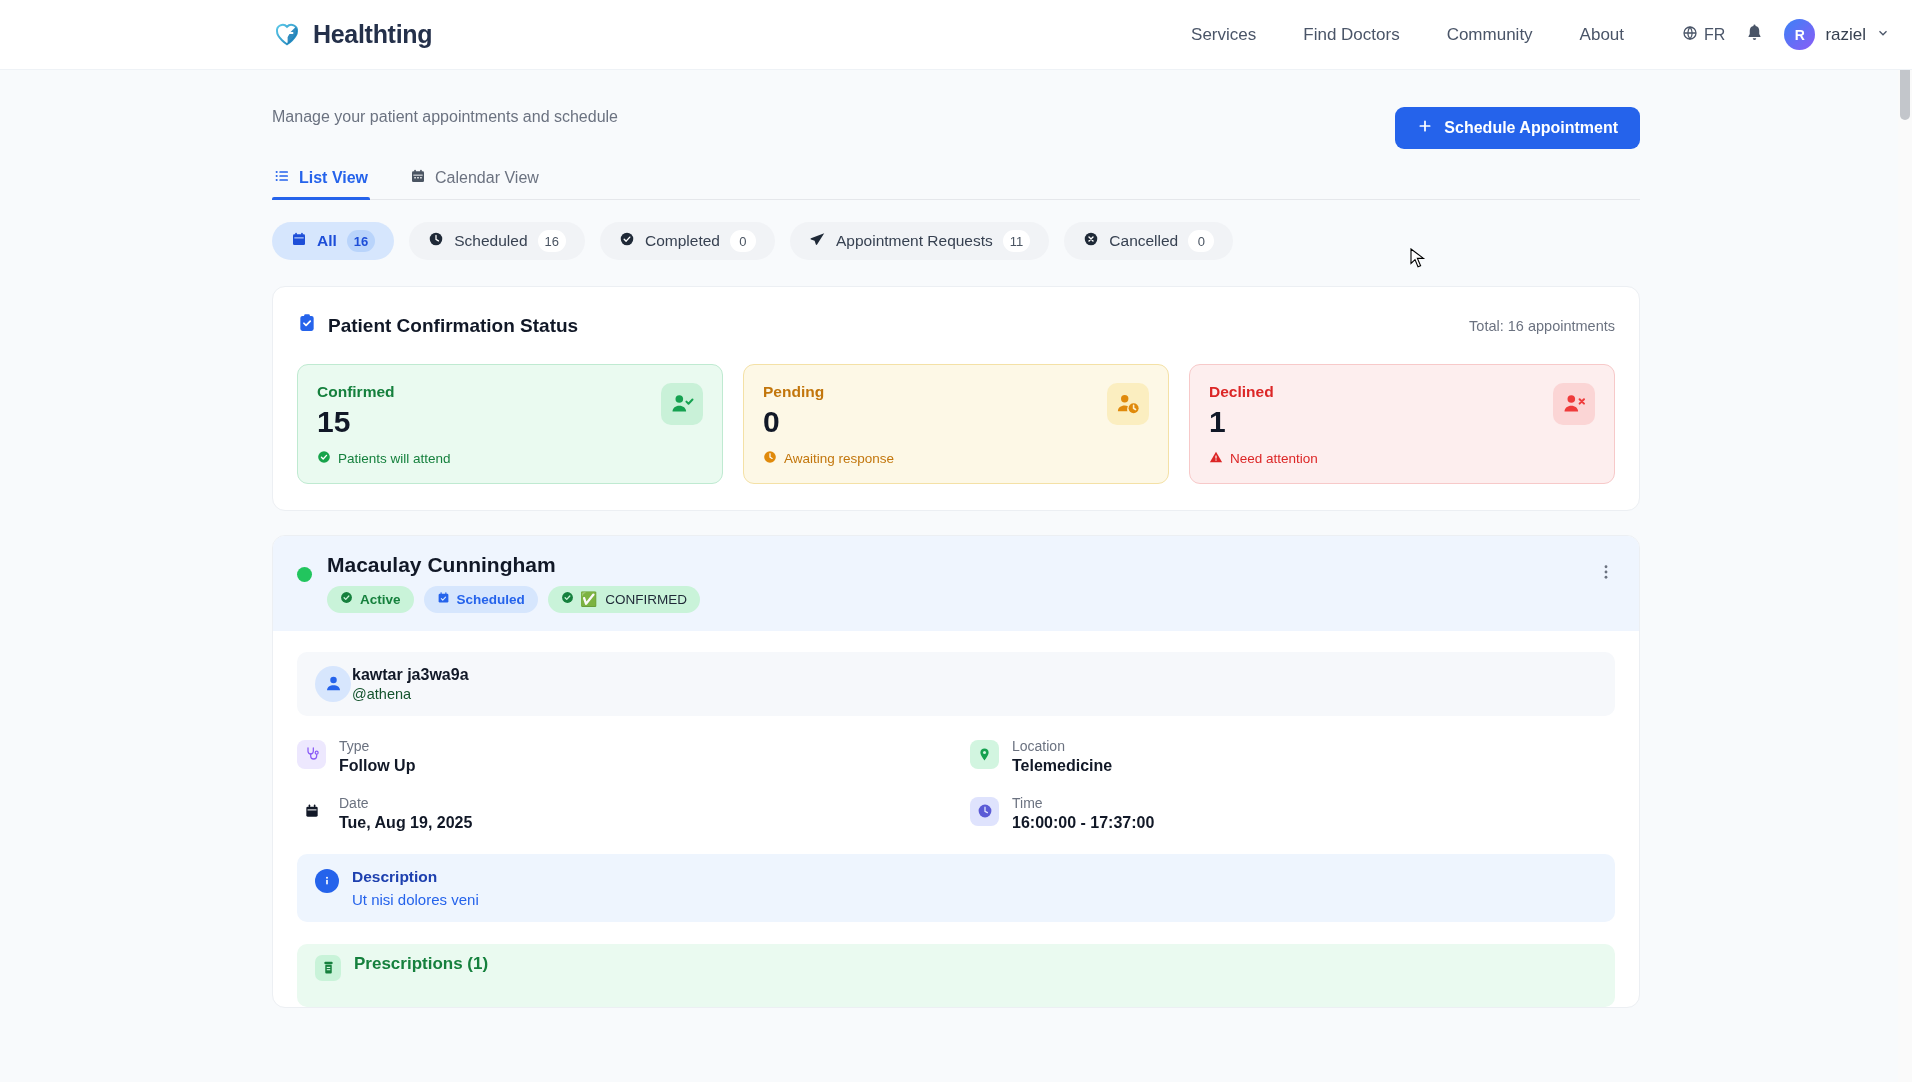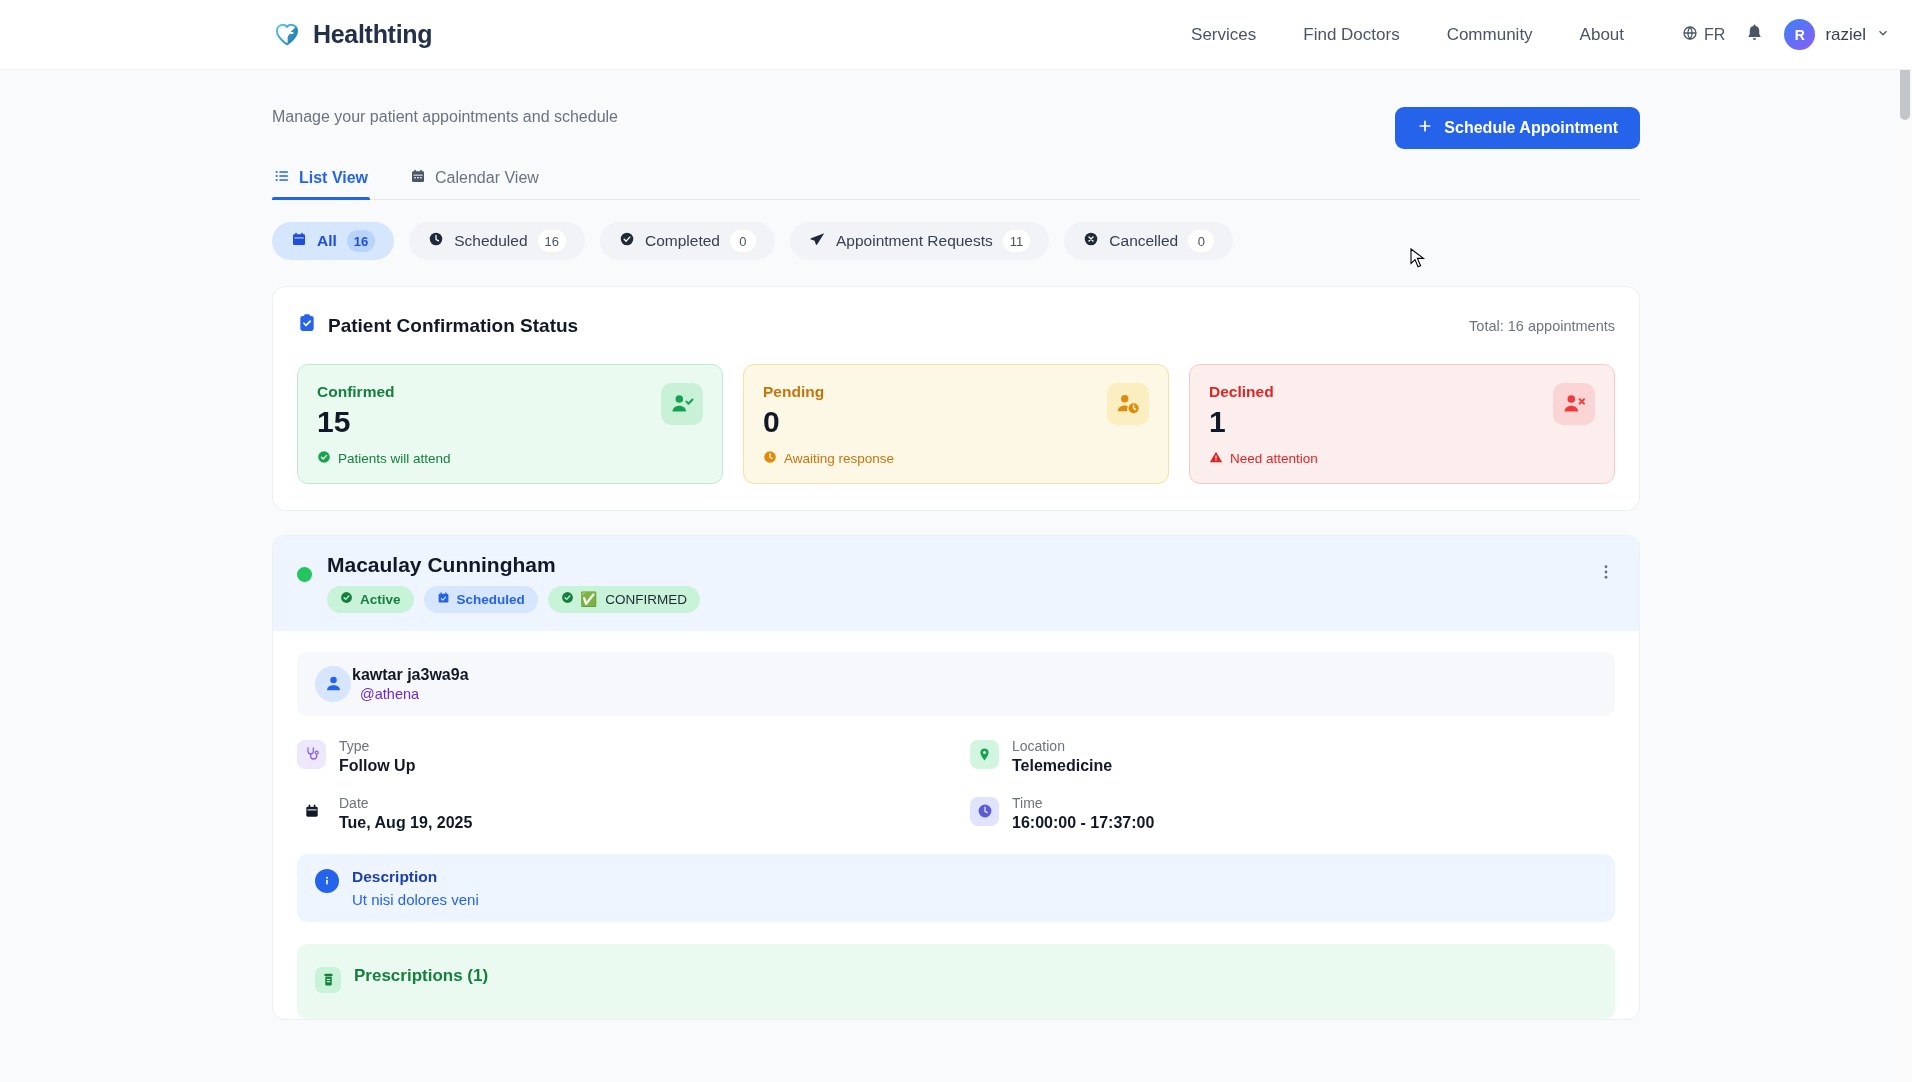--- a/index.html
+++ b/index.html
@@ -124,21 +124,21 @@
   .appt-body { padding:21px 24px 0 24px; }
   .patient {
     background:#f6f8fb; border-radius:10px; padding:14px 18px;
     display:flex; align-items:center; gap:1px;
   }
   .patient-av {
     width:36px; height:36px; border-radius:50%; background:#d7e6fd;
     display:flex; align-items:center; justify-content:center;
   }
   .patient-name { font-size:16px; font-weight:bold; color:#111827; }
-  .patient-handle { font-size:14.5px; color:#6d28d9; margin-top:2px;margin-left:8px; }
+  .patient-handle { font-size:14.5px; color:#14532d; margin-top:2px; }
 
   .grid { display:grid; grid-template-columns:1fr 1fr; column-gap:28px; row-gap:20px; margin-top:22px; }
   .field { display:flex; align-items:flex-start; gap:13px; }
   .field-ico { width:29px; height:29px; border-radius:8px; display:flex; align-items:center; justify-content:center; flex-shrink:0; margin-top:2px; }
   .ico-purple { background:#ede8fe; }
   .ico-green  { background:#d2f5e0; }
   .ico-indigo { background:#dfe3fd; }
   .ico-none   { background:transparent; }
   .field-label { font-size:14px; color:#6b7280; }
   .field-value { font-size:16px; font-weight:bold; color:#111827; margin-top:3px; }
@@ -539,21 +539,21 @@
               <rect x="10.6" y="10" width="2.8" height="8" rx="1.3"></rect>
               <circle cx="12" cy="6.6" r="1.7"></circle>
             </svg>
           </div>
           <div>
             <div class="note-title">Description</div>
             <div class="note-text">Ut nisi dolores veni</div>
           </div>
         </div>
 
-        <div class="note-box green2" style="margin-top:22px;padding:22px 18px 26px 18px;">
+        <div class="note-box green2" style="margin-top:22px;padding:10px 18px 26px 18px;">
           <div class="note-ico g" style="width:26px;height:26px;">
             <svg width="15" height="15" viewBox="0 0 24 24" fill="#15803d">
               <rect x="5.5" y="2.6" width="13" height="4" rx="1.2"></rect>
               <rect x="6.8" y="7.6" width="10.4" height="13.8" rx="1.6"></rect>
               <rect x="9.2" y="11" width="5.6" height="1.8" fill="#d2f5e0"></rect>
               <rect x="9.2" y="14.6" width="5.6" height="1.8" fill="#d2f5e0"></rect>
             </svg>
           </div>
           <div>
             <div class="note-title" style="font-size:17px;">Prescriptions (1)</div>

